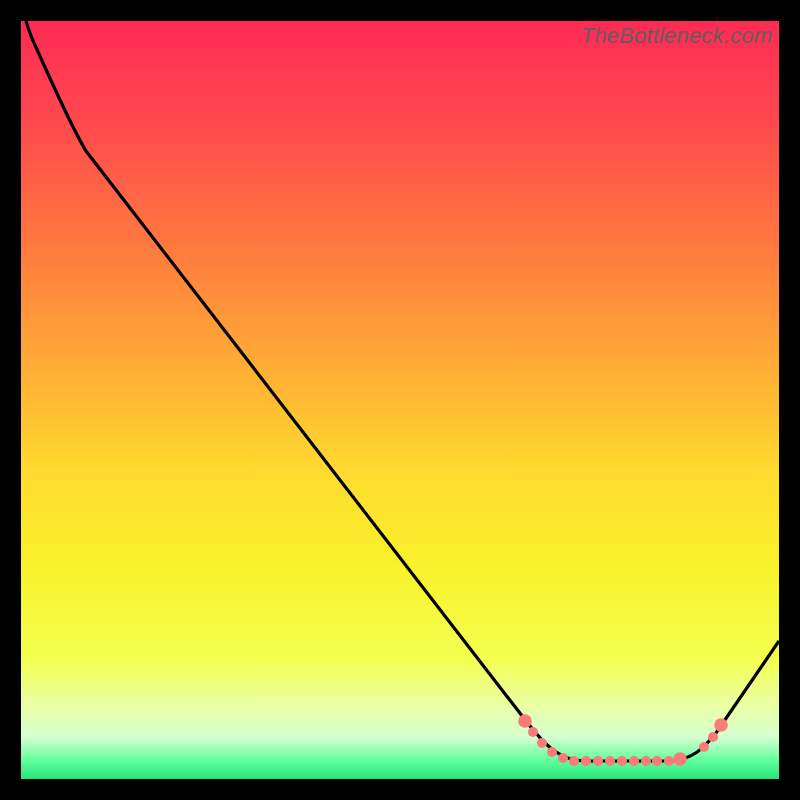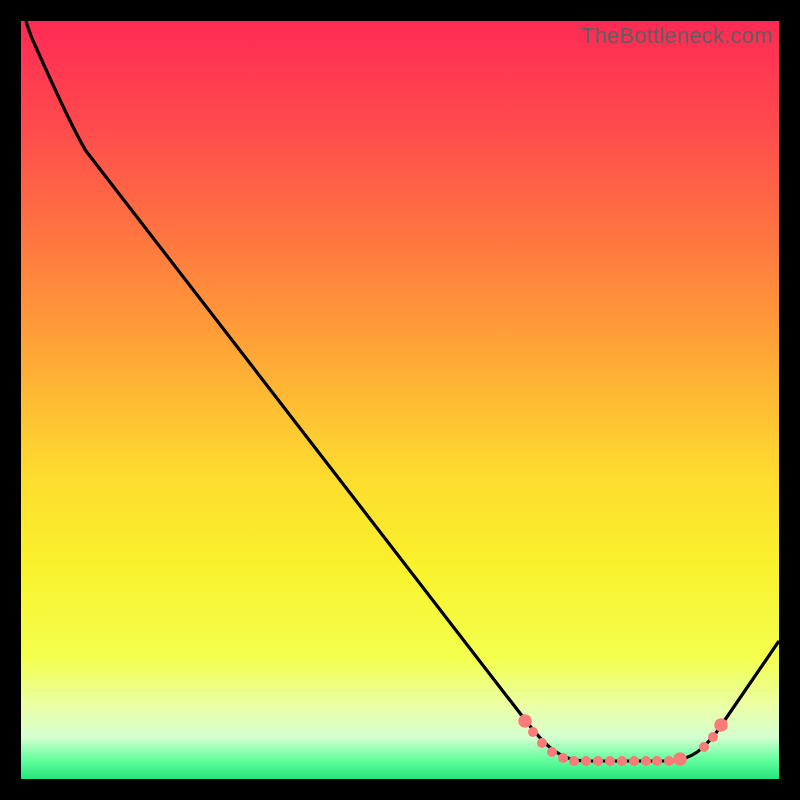--- a/index.html
+++ b/index.html
@@ -11,20 +11,21 @@
     overflow: hidden;
     font-family: Arial, Helvetica, sans-serif;
   }
   .frame {
     position: absolute;
     left: 21px;
     top: 21px;
     width: 758px;
     height: 758px;
     background: #86efac;
+    font-style: italic;
   }
   .plot {
     position: absolute;
     left: 0;
     top: 0;
     width: 758px;
     height: 758px;
   }
   .watermark {
     position: absolute;

